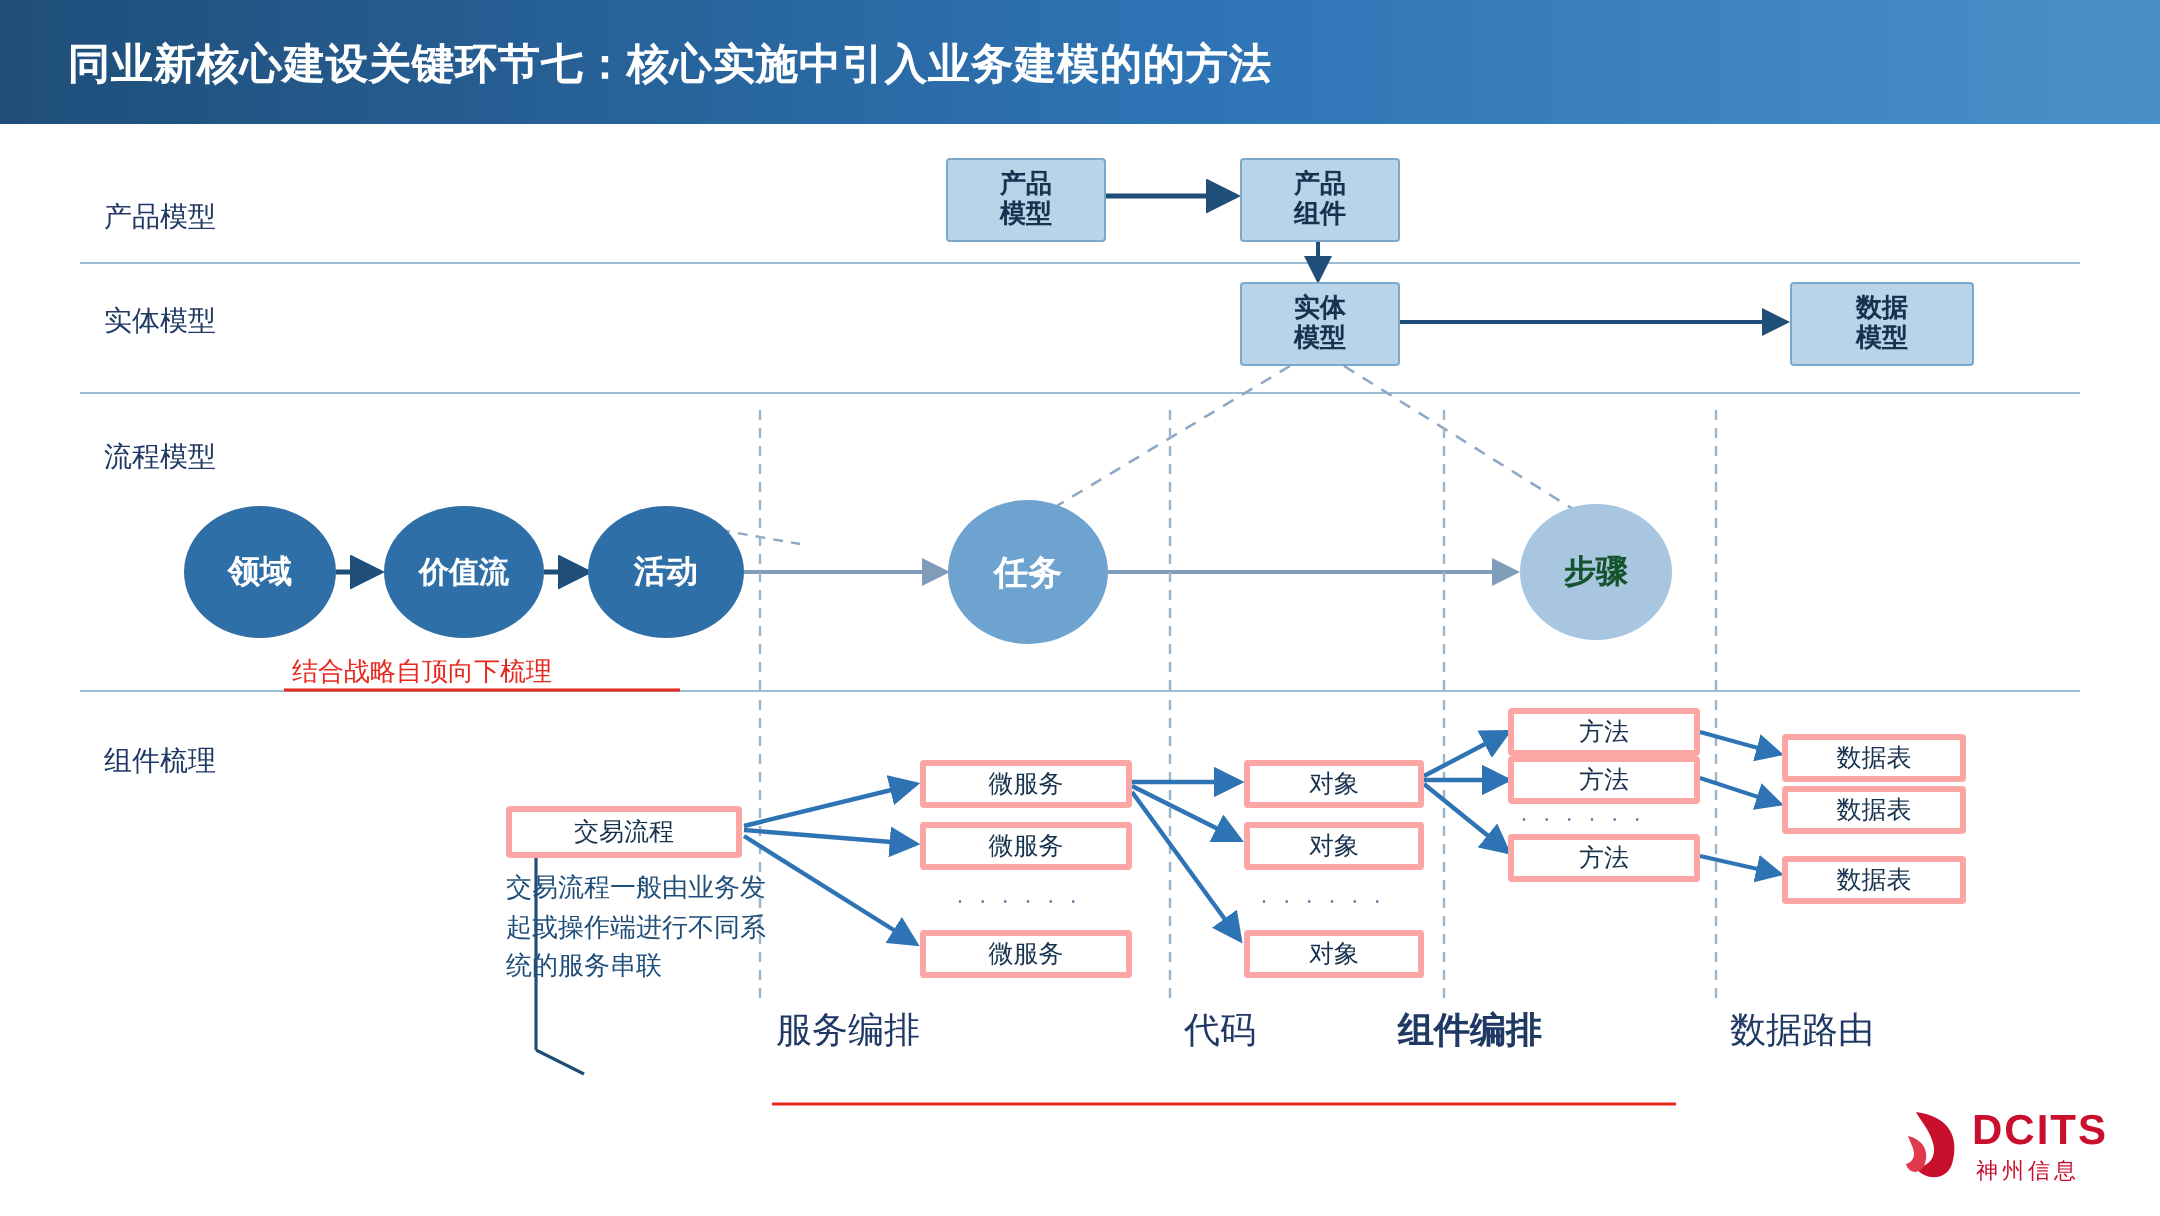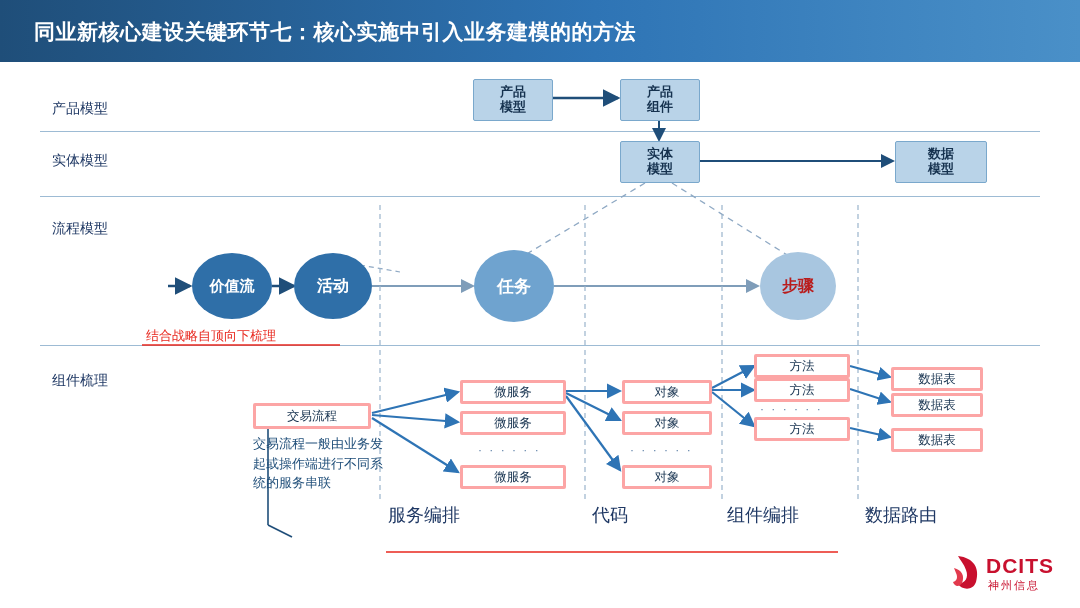--- a/index.html
+++ b/index.html
@@ -268,24 +268,25 @@
     </span>
   </div>
 
   <div class="box box-blue" style="left:895px; top:141px; width:92px; height:42px;">
     <span>
       <span>数据</span><br>
       <span>模型</span>
     </span>
   </div>
 
+  <div class="circle c-dark" style="left:92px;  top:253px; width:76px; height:66px; font-size:16px;">领域</div>
   <div class="circle c-dark" style="left:192px; top:253px; width:80px; height:66px; font-size:15px;">价值流</div>
   <div class="circle c-dark" style="left:294px; top:253px; width:78px; height:66px; font-size:16px;">活动</div>
   <div class="circle c-mid" style="left:474px; top:250px; width:80px; height:72px; font-size:17px;">任务</div>
-  <div class="circle c-light" style="left:760px; top:252px; width:76px; height:68px; font-size:16px; color:#b91c1c;">步骤</div>
+  <div class="circle c-light" style="left:760px; top:252px; width:76px; height:68px; font-size:16px; color:#14532d;">步骤</div>
 
 
   <div class="red-note" style="left:146px; top:327px;">结合战略自顶向下梳理</div>
 
   <div class="box box-white" style="left:253px; top:403px; width:118px; height:26px;">交易流程</div>
 
   <div class="blue-par" style="left:253px; top:434px;">交易流程一般由业务发起或操作端进行不同系统的服务串联</div>
 
   <div class="box box-white" style="left:460px; top:380px; width:106px; height:24px;">微服务</div>
   <div class="box box-white" style="left:460px; top:411px; width:106px; height:24px;">微服务</div>
@@ -301,21 +302,21 @@
   <div class="box box-white" style="left:754px; top:378px; width:96px; height:24px;">方法</div>
   <div class="box box-white" style="left:754px; top:417px; width:96px; height:24px;">方法</div>
   <div class="dots" style="left:760px; top:402px;">· · · · · ·</div>
 
   <div class="box box-white" style="left:891px; top:367px; width:92px; height:24px;">数据表</div>
   <div class="box box-white" style="left:891px; top:393px; width:92px; height:24px;">数据表</div>
   <div class="box box-white" style="left:891px; top:428px; width:92px; height:24px;">数据表</div>
 
   <div class="small-label" style="left:388px; top:503px;">服务编排</div>
   <div class="small-label" style="left:592px; top:503px;">代码</div>
-  <div class="small-label" style="left:727px; top:503px;">组件编排</div>
+  <div class="small-label" style="left:699px; top:503px;font-weight:bold;">组件编排</div>
   <div class="small-label" style="left:865px; top:503px;">数据路由</div>
 
 
   <div class="logo">
     <svg width="34" height="40" viewBox="0 0 34 40">
       <path d="M6 4 C22 6, 28 16, 24 30 C21 39, 10 38, 6 32 C13 31, 17 26, 14 18 C12 12, 8 8, 6 4 Z" fill="#c8102e"></path>
       <path d="M2 16 C10 18, 13 24, 10 31 C7 36, 2 34, 1 30 C5 29, 6 25, 4 21 Z" fill="#e23a4d"></path>
     </svg>
     <div class="logo-text">DCITS</div>
     <div class="logo-sub">神州信息</div>

